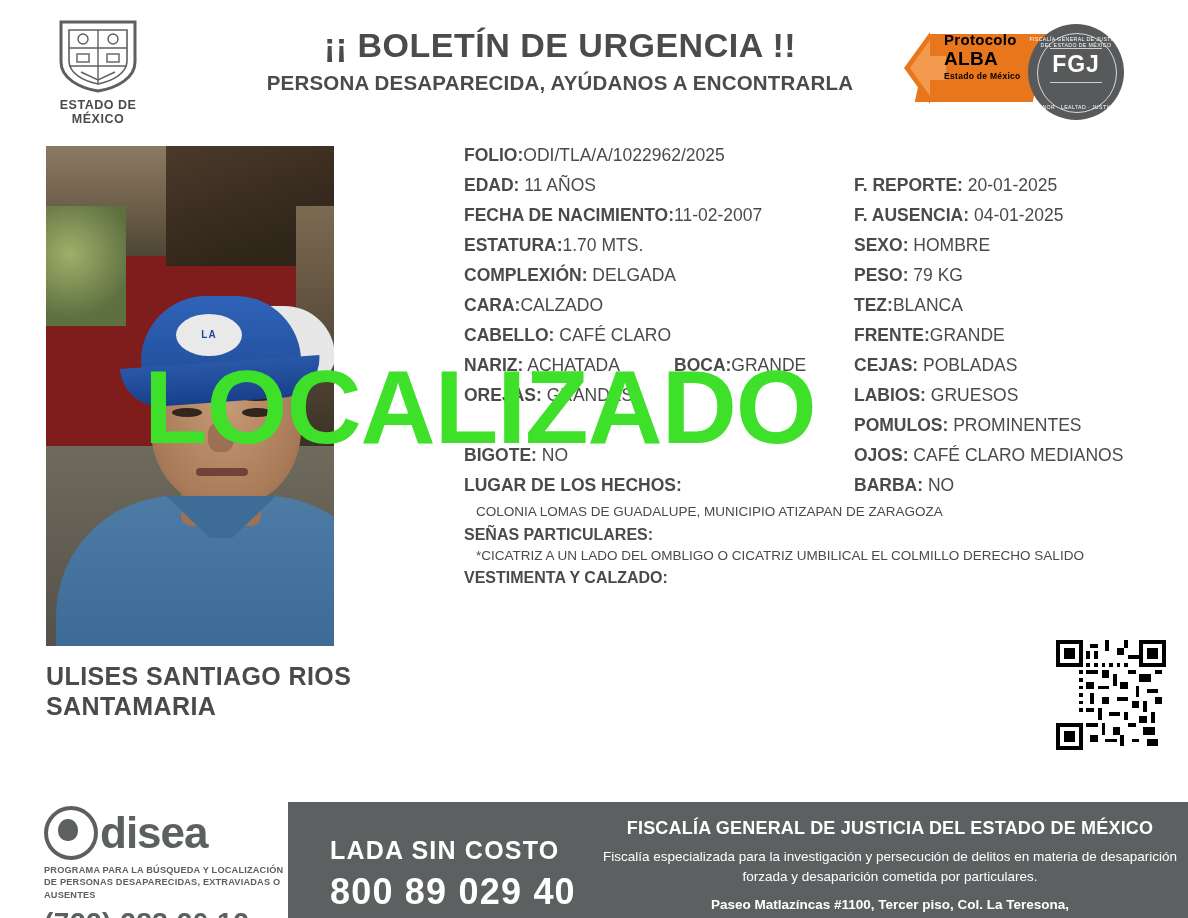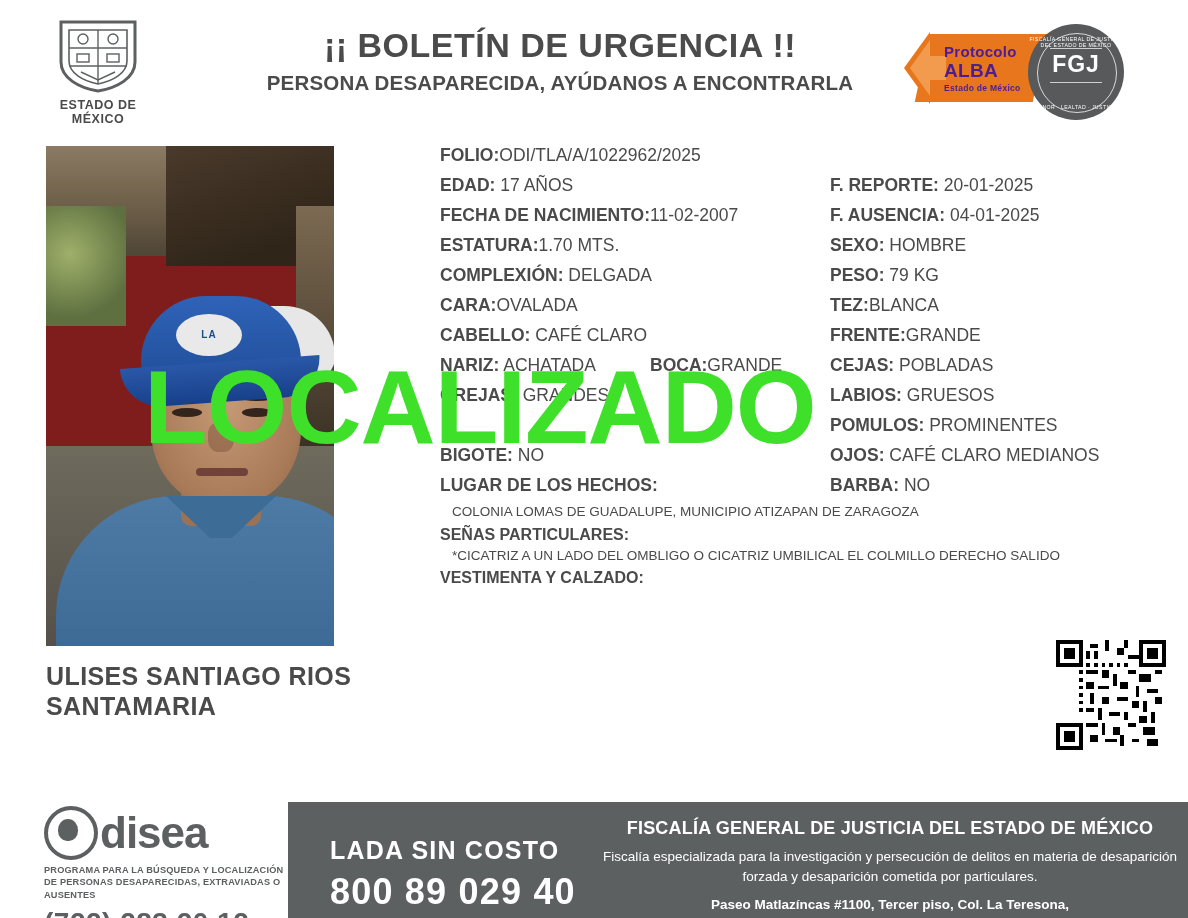--- a/index.html
+++ b/index.html
@@ -83,22 +83,22 @@
     background: #e8761c;
     transform: skewX(-12deg);
   }
   .alba-arrow {
     position: absolute;
     left: 0px; top: 0px;
     width: 56px; height: 80px;
   }
   .alba-text {
     position: absolute;
-    left: 44px; top: 16px;
-    color: #4c1d95;
+    left: 44px; top: 4px;
+    color: #000000;
     line-height: 1;
   }
   .alba-t1 { font-size: 15px; font-weight: bold; letter-spacing: .3px; }
   .alba-t2 { font-size: 19px; font-weight: bold; letter-spacing: .3px; margin-top: 2px;}
   .alba-t3 { font-size: 8.5px; font-weight: bold; margin-top: 4px; letter-spacing: .3px;}
 
   
   .fgj {
     position: absolute;
     left: 1020px; top: 22px;
@@ -257,21 +257,21 @@
     font-size: 25px;
     font-weight: bold;
     color: #4a4a4a;
     line-height: 1.18;
     letter-spacing: .4px;
   }
 
   
   .fields {
     position: absolute;
-    left: 440px; top: 140px;
+    left: 464px; top: 140px;
     width: 720px;
     font-size: 17.5px;
     color: #4a4a4a;
   }
   .row {
     position: relative;
     height: 30px;
     line-height: 30px;
     white-space: nowrap;
   }
@@ -473,21 +473,21 @@
 
     <div class="row">
       <span class="col-left">
         <span class="lbl">FOLIO:</span><span class="val">ODI/TLA/A/1022962/2025</span>
       </span>
     </div>
 
     <div class="row">
       <span class="col-left">
         <span class="lbl">EDAD:</span>
-        <span class="val">17 AÑOS</span>
+        <span class="val">11 AÑOS</span>
       </span>
       <span class="col-right">
         <span class="lbl">F. REPORTE:</span>
         <span class="val">20-01-2025</span>
       </span>
     </div>
 
     <div class="row">
       <span class="col-left">
         <span class="lbl">FECHA DE NACIMIENTO:</span><span class="val">11-02-2007</span>
@@ -514,21 +514,21 @@
         <span class="val">DELGADA</span>
       </span>
       <span class="col-right">
         <span class="lbl">PESO:</span>
         <span class="val">79 KG</span>
       </span>
     </div>
 
     <div class="row">
       <span class="col-left">
-        <span class="lbl">CARA:</span><span class="val">OVALADA</span>
+        <span class="lbl">CARA:</span><span class="val">CALZADO</span>
       </span>
       <span class="col-right">
         <span class="lbl">TEZ:</span><span class="val">BLANCA</span>
       </span>
     </div>
 
     <div class="row">
       <span class="col-left">
         <span class="lbl">CABELLO:</span>
         <span class="val">CAFÉ CLARO</span>

